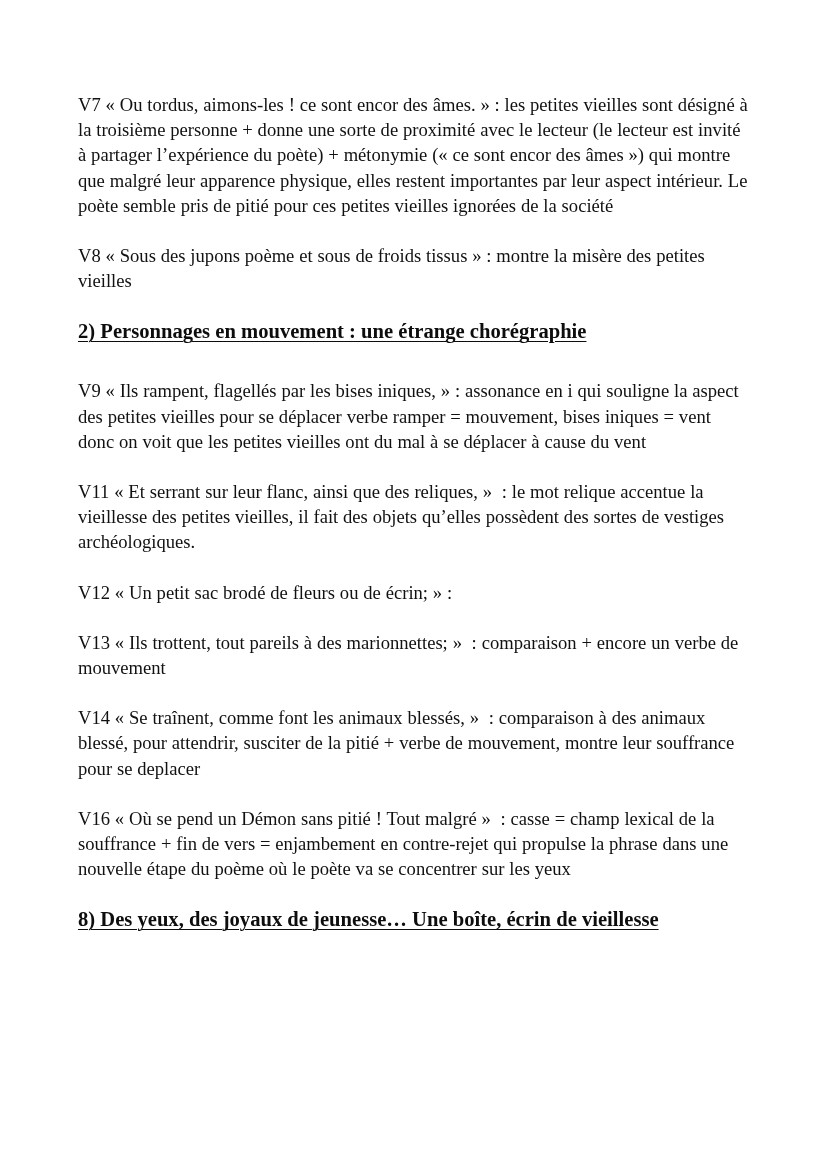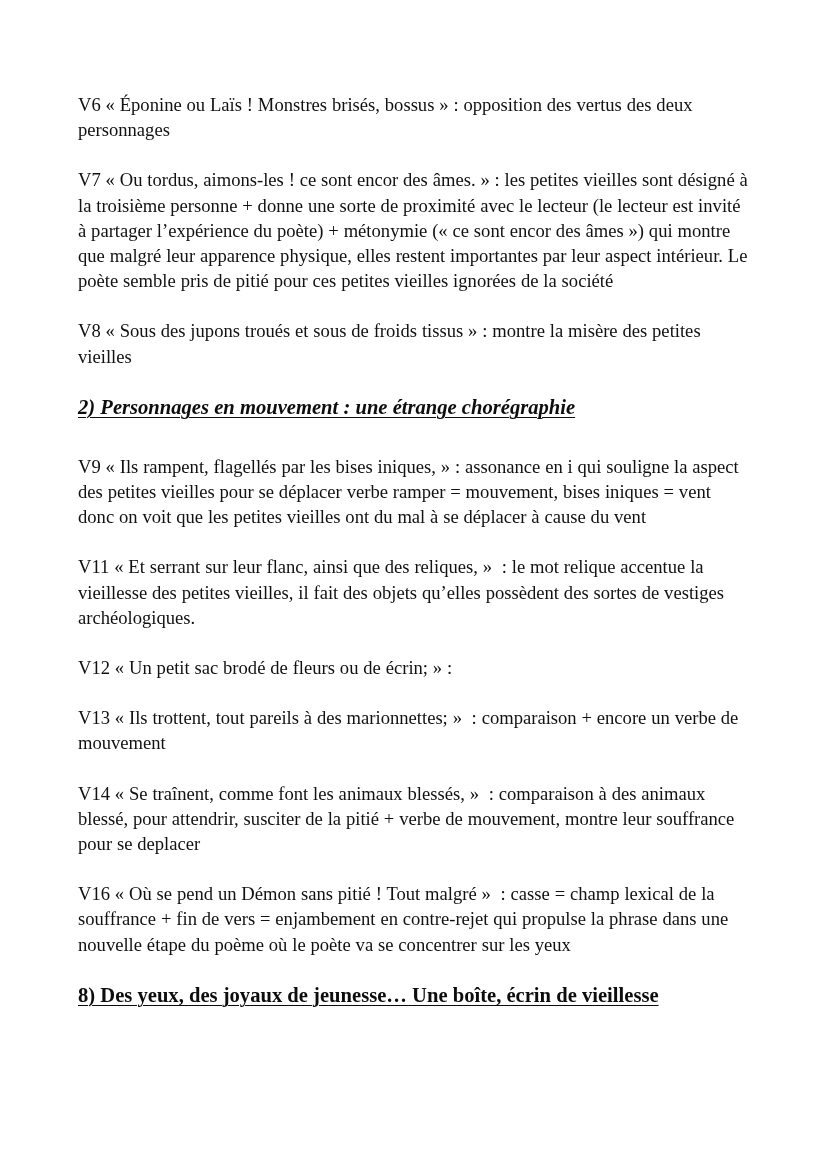--- a/index.html
+++ b/index.html
@@ -55,38 +55,36 @@
     white-space: pre-wrap;
     display: inline-block;
   }
 
   .heading-wrap {
     margin: 0 0 8px 0;
   }
 
   .heading-wrap.h2 {
     margin-top: 6px;
-    font-style: italic;
   }
 
   .heading-wrap.h3 {
     margin-top: 10px;
   }
 </style>
 </head>
 <body>
 
 <div class="page">
   <div class="doc-body">
 
-    <p class="para">V6 « Éponine ou Laïs ! Monstres brisés, bossus » : opposition des vertus des deux personnages</p>
 
     <p class="para">V7 « Ou tordus, aimons-les ! ce sont encor des âmes. » : les petites vieilles sont désigné à la troisième personne + donne une sorte de proximité avec le lecteur (le lecteur est invité à partager l’expérience du poète) + métonymie (« ce sont encor des âmes ») qui montre que malgré leur apparence physique, elles restent importantes par leur aspect intérieur. Le poète semble pris de pitié pour ces petites vieilles ignorées de la société</p>
 
-    <p class="para">V8 « Sous des jupons troués et sous de froids tissus » : montre la misère des petites vieilles</p>
+    <p class="para">V8 « Sous des jupons poème et sous de froids tissus » : montre la misère des petites vieilles</p>
 
     <div class="heading-wrap h2">
       <h2 class="heading">2) Personnages en mouvement : une étrange chorégraphie</h2>
     </div>
 
     <p class="para">V9 « Ils rampent, flagellés par les bises iniques, » : assonance en i qui souligne la aspect des petites vieilles pour se déplacer verbe ramper = mouvement, bises iniques = vent donc on voit que les petites vieilles ont du mal à se déplacer à cause du vent</p>
 
 
     <p class="para">V11 « Et serrant sur leur flanc, ainsi que des reliques, »  : le mot relique accentue la vieillesse des petites vieilles, il fait des objets qu’elles possèdent des sortes de vestiges archéologiques.</p>
 

